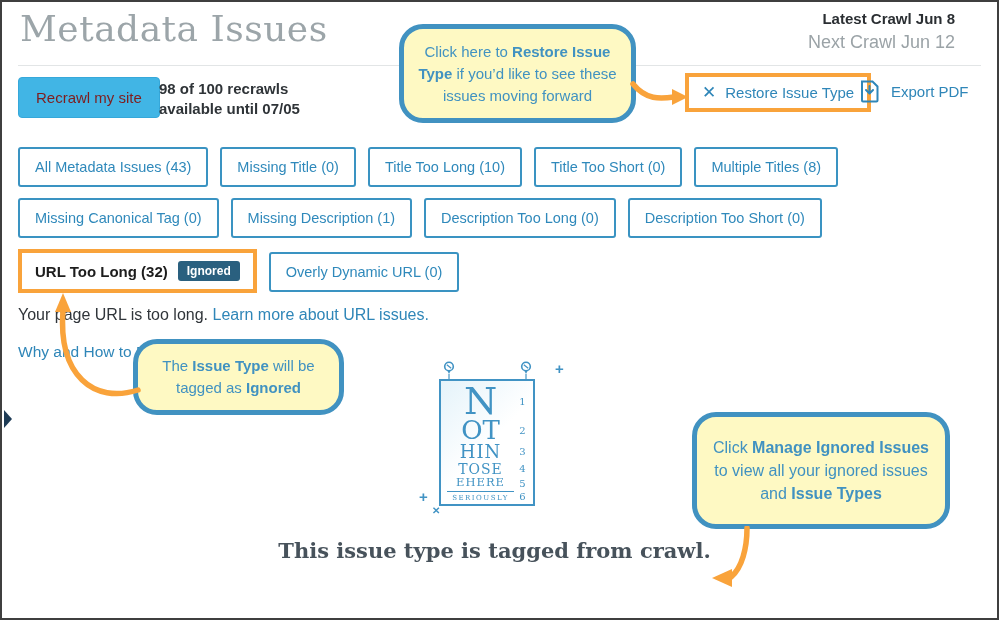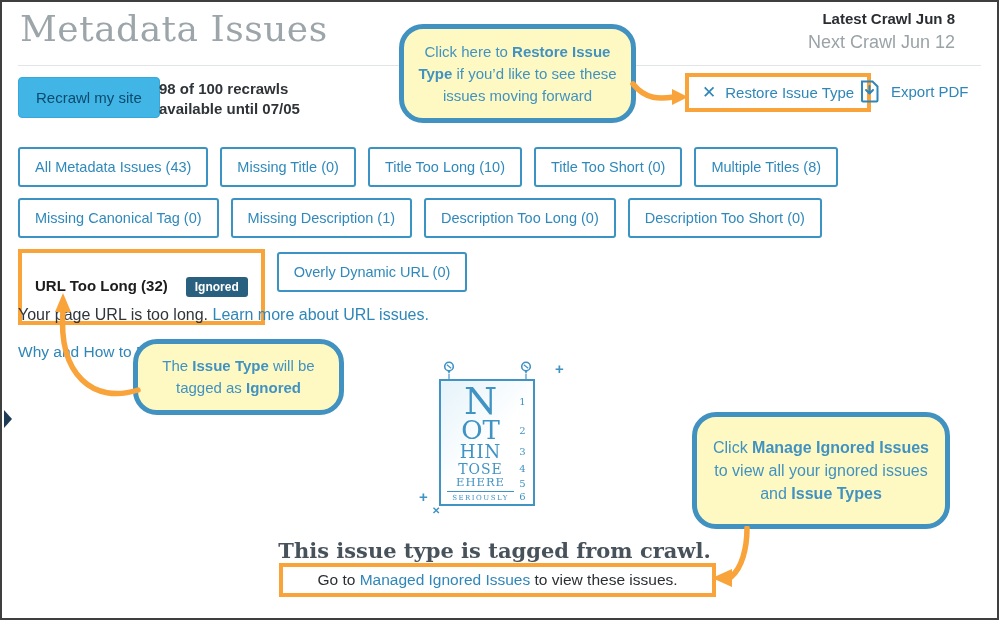--- a/index.html
+++ b/index.html
@@ -26,21 +26,21 @@
   .crawl-next { font-size: 18px; color: #9ba3a7; margin-top: 5px; }
   .title-divider {
     position: absolute; left: 16px; right: 16px; top: 63px;
     height: 1px; background: #e2e5e6;
   }
 
   
   .recrawl-btn {
     position: absolute; left: 16px; top: 75px;
     background: #41b5e5; border: 1px solid #36a8da; border-radius: 4px;
-    color: #0c4a6e; font-size: 15px; font-family: inherit;
+    color: #7f1d1d; font-size: 15px; font-family: inherit;
     padding: 11px 17px; cursor: pointer;
   }
   .recrawl-info {
     position: absolute; left: 157px; top: 77px;
     font-size: 15px; font-weight: 700; color: #2f3438; line-height: 20px;
   }
   .restore-annot {
     position: absolute; left: 683px; top: 71px;
     border: 4px solid #f9a33b; background: #fff;
   }
@@ -62,22 +62,22 @@
   .row1 { top: 145px; }
   .row2 { top: 196px; }
   .row3 { top: 247px; align-items: flex-start; }
   .filter-btn {
     background: #fff; border: 2px solid #3a93c2; border-radius: 3px;
     color: #2f89bb; font-size: 14.5px; font-family: inherit;
     padding: 10px 15px; cursor: pointer; white-space: nowrap;
   }
   .ignored-annot { border: 4px solid #f9a33b; background: #fff; }
   .tab-ignored {
-    display: flex; gap: 18px;
-    padding: 24px 13px; cursor: pointer; background: #fff;
+    display: flex; align-items: center; gap: 10px;
+    padding: 8px 13px; cursor: pointer; background: #fff;
   }
   .tab-ignored-label { font-size: 15px; font-weight: 700; color: #1d1d1d; white-space: nowrap; }
   .ignored-badge {
     background: #2a607f; color: #fff; font-size: 12px; font-weight: 700;
     padding: 3px 9px; border-radius: 3px;
   }
   .row3 .filter-btn { margin-top: 3px; }
 
   
   .issue-desc { position: absolute; left: 16px; top: 304px; font-size: 16px; color: #30353a; }
@@ -282,17 +282,14 @@
   <div class="callout callout-manage">
     <span><span>Click </span><b>Manage Ignored Issues</b><span> to view all your ignored issues and </span><b>Issue Types</b></span>
   </div>
   <svg class="annot-arrow" style="left:703px; top:524px;" width="52" height="62">
     <path d="M42 2 C 42 22, 37 42, 26 51" stroke="#f9a33b" stroke-width="5.5" fill="none" stroke-linecap="round"></path>
     <polygon points="27,43 27,61 7,52" fill="#f9a33b"></polygon>
   </svg>
 
   <div class="footer-heading">This issue type is tagged from crawl.</div>
 
-  <div class="goto-annot">
-    <span>Go to </span><a class="inline-link">Managed Ignored Issues</a><span> to view these issues.</span>
-  </div>
 
 </div>
 
 </body></html>

